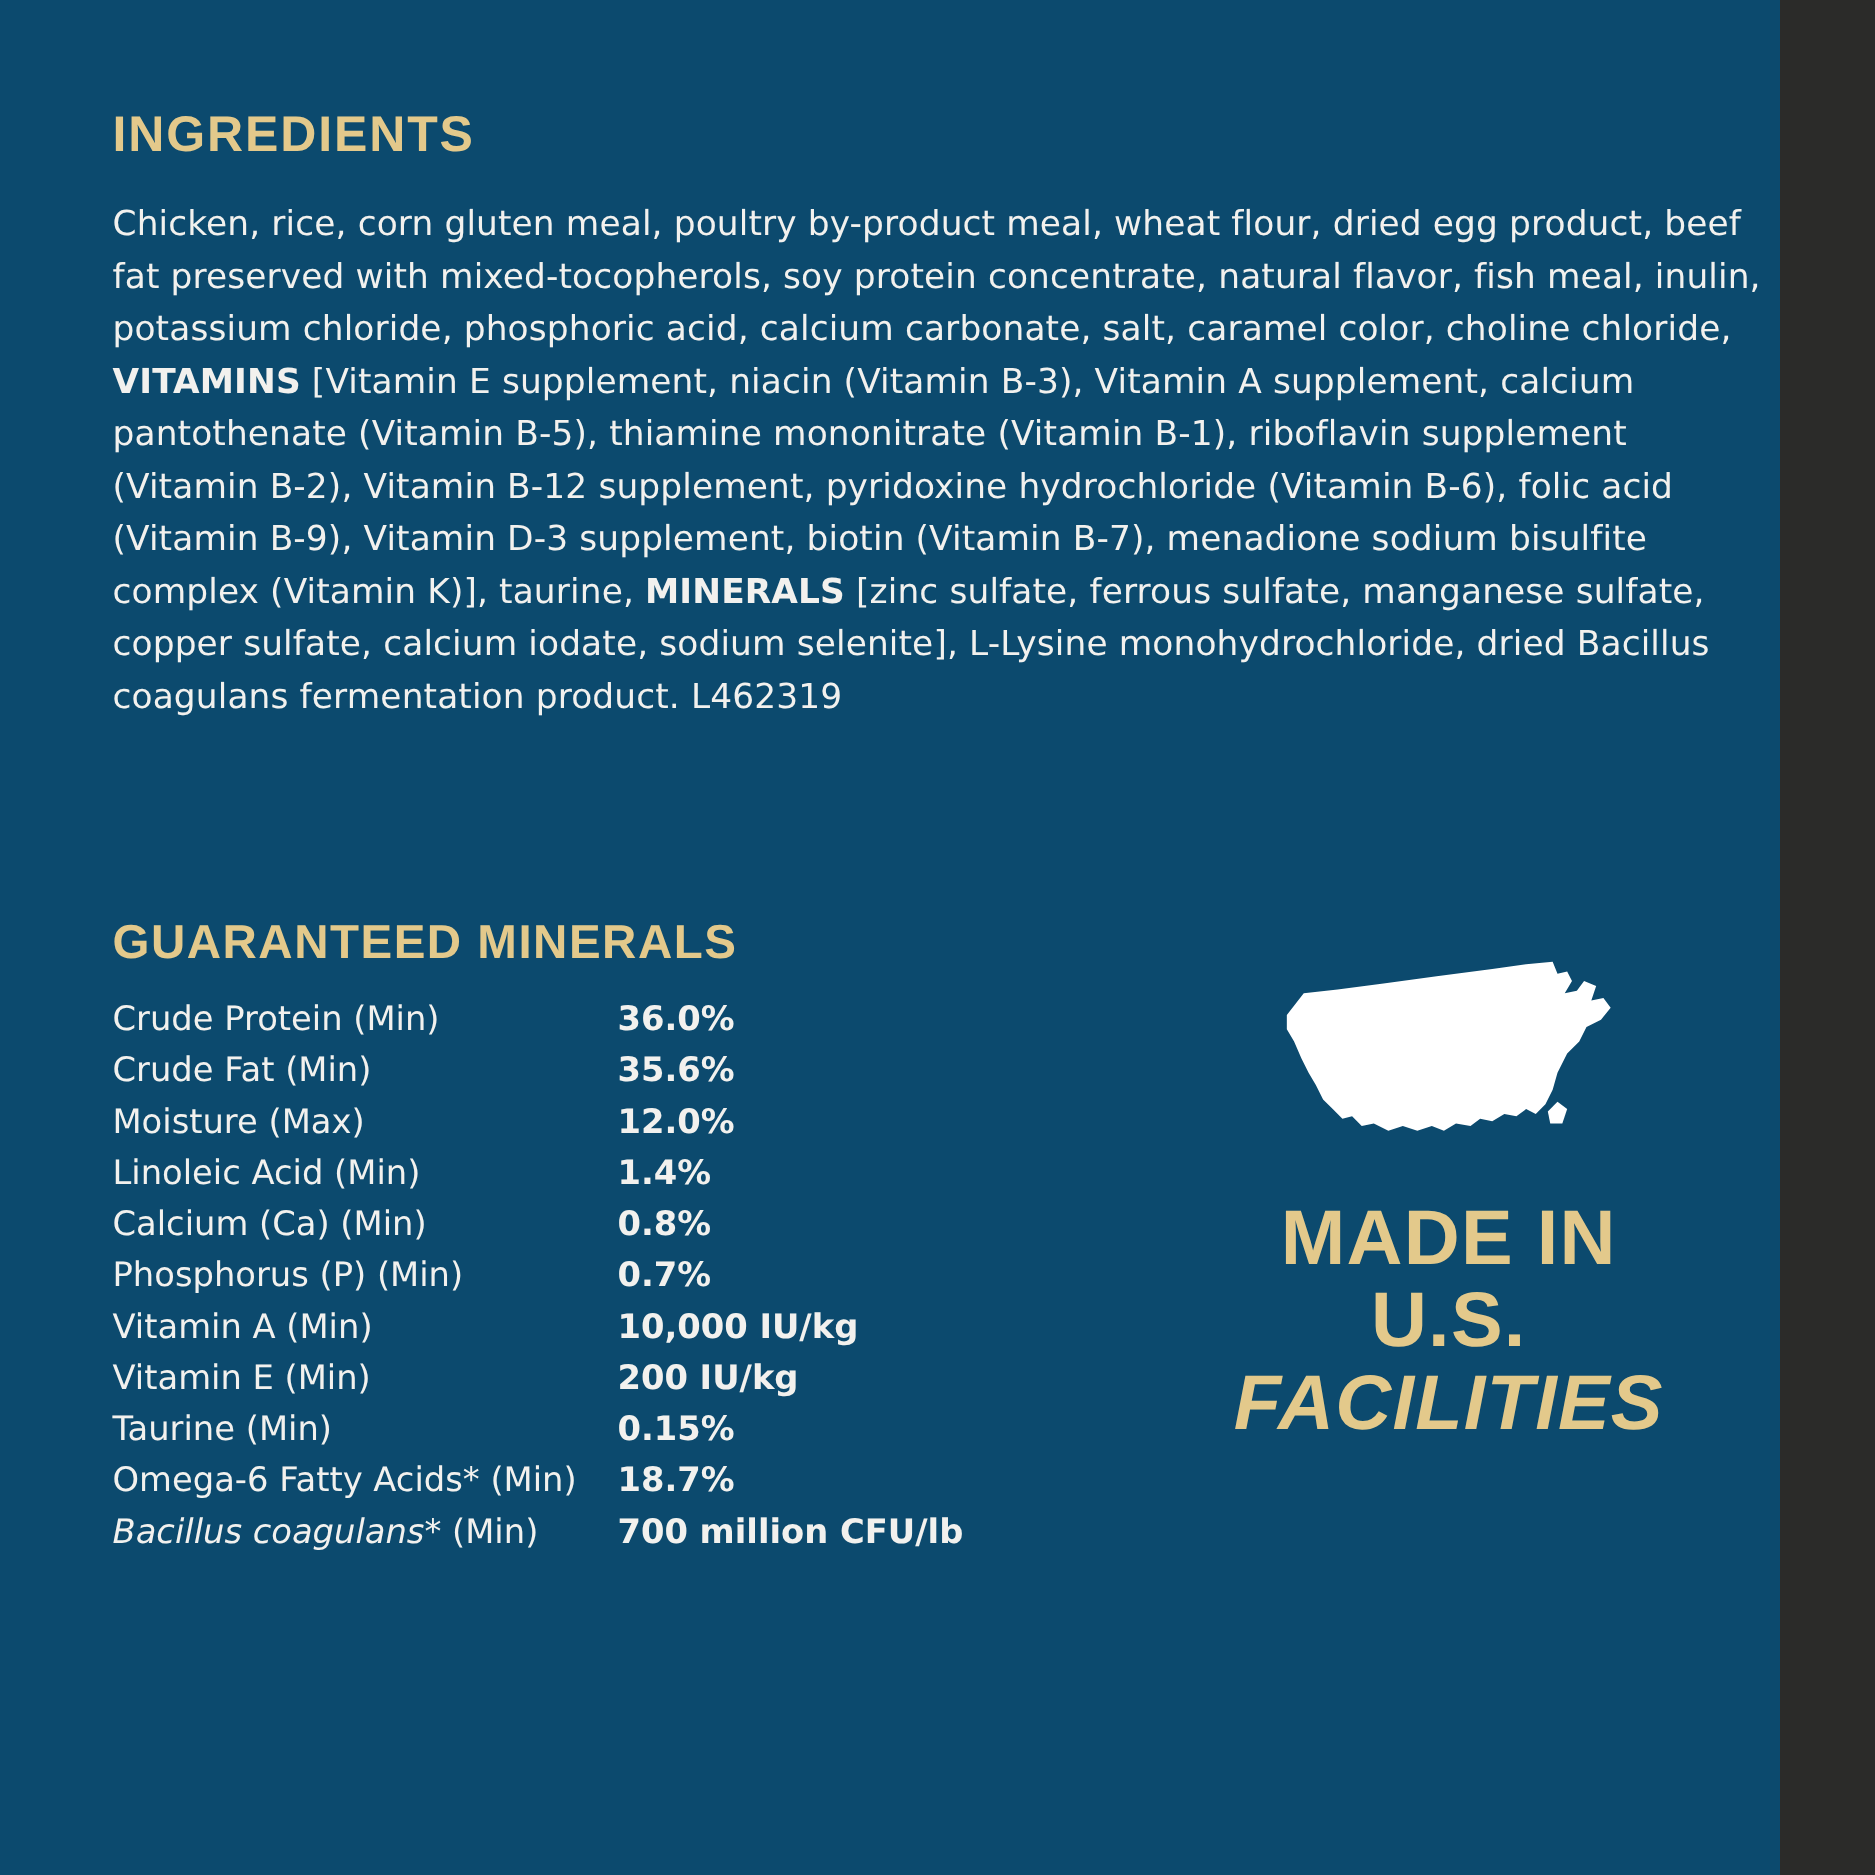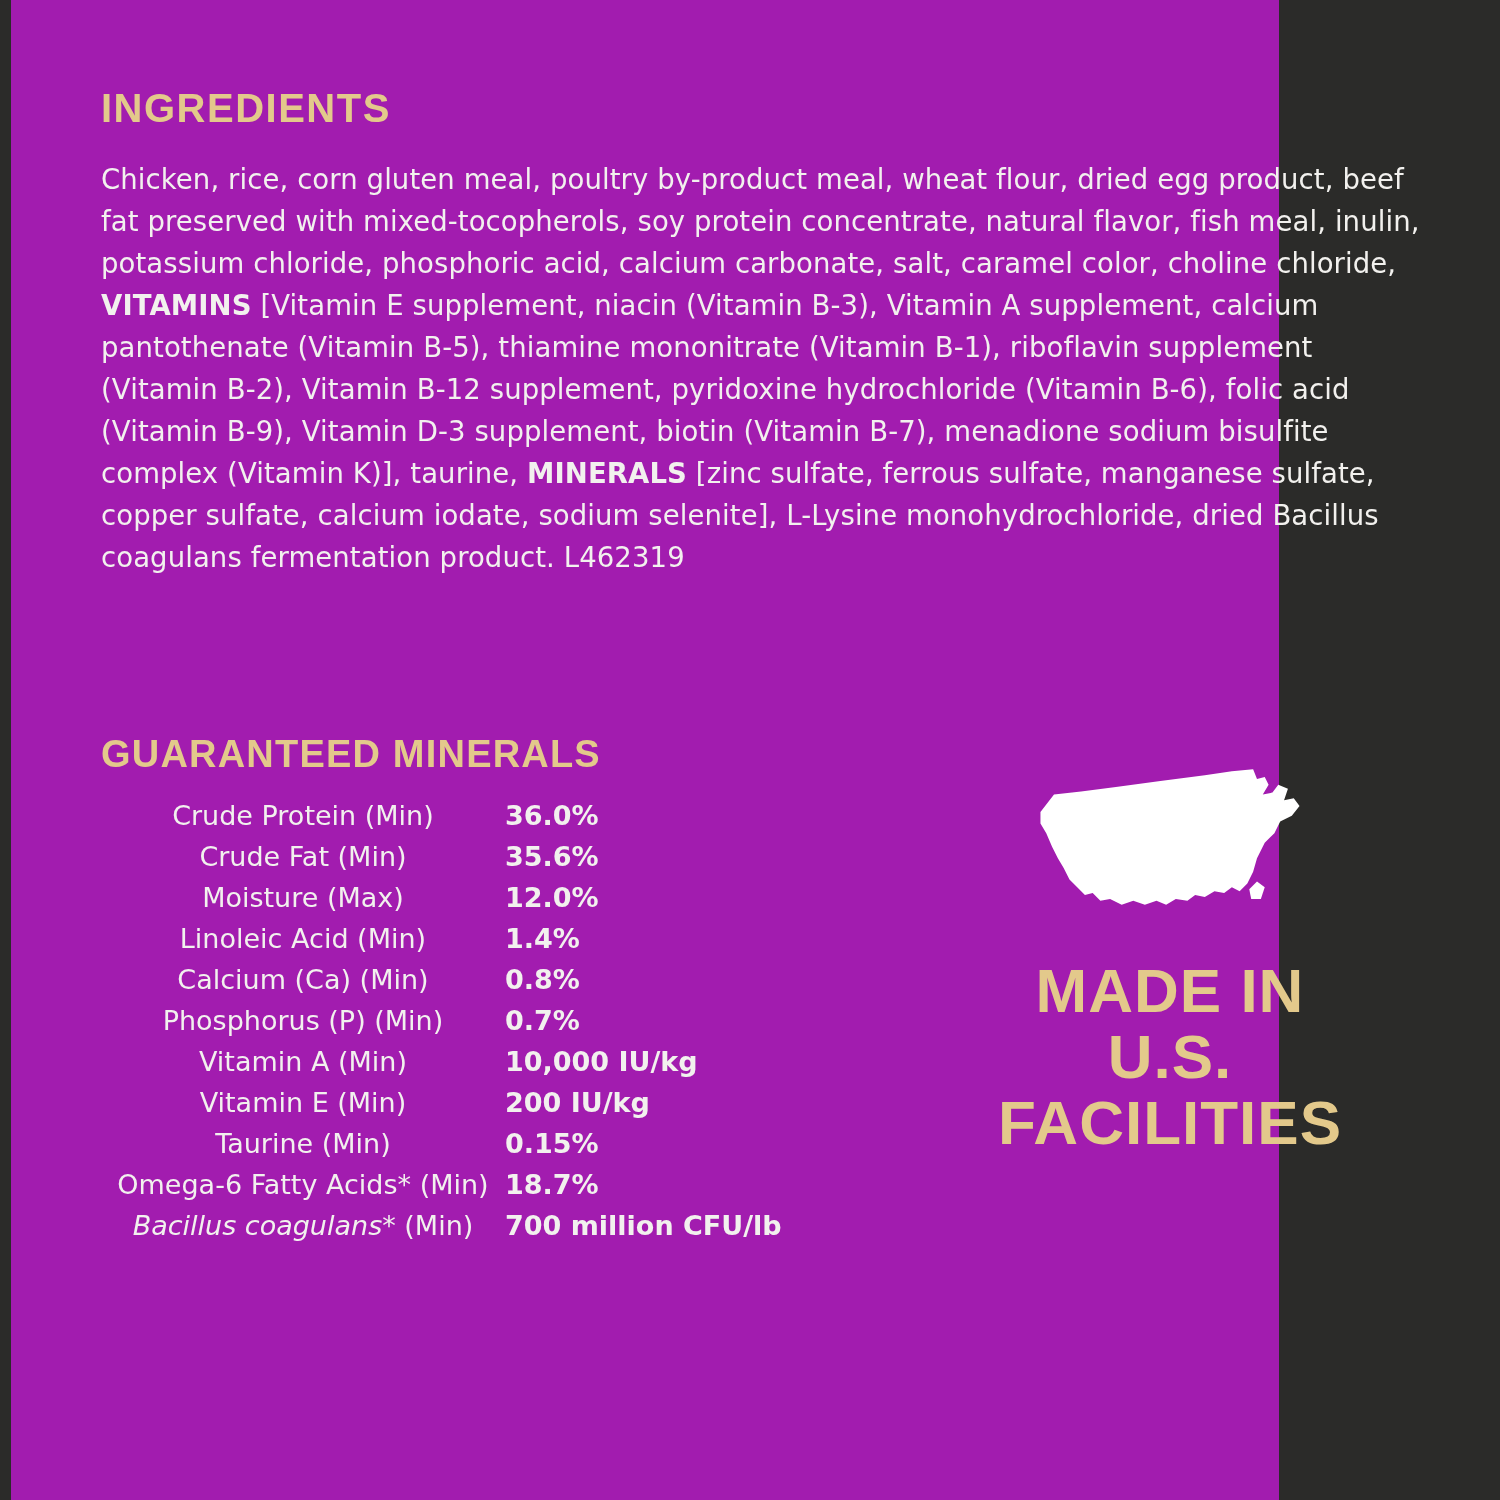--- a/index.html
+++ b/index.html
@@ -8,25 +8,24 @@
   }
   body {
     width: 1500px;
     height: 1500px;
     background: #2b2b29;
     font-family: "DejaVu Sans", sans-serif;
     overflow: hidden;
   }
   .page {
     position: relative;
-    width: 1268px;
+    width: 1424px;
     height: 1500px;
-    background: #a21caf;
+    background: #0c4a6e;
     box-sizing: border-box;
-    margin-left: 11px;
   }
 
   
   .ingredients-section {
     position: absolute;
     left: 90px;
     top: 88px;
     width: 1320px;
   }
   .section-title {
@@ -73,21 +72,21 @@
   }
   .ga-table td {
     color: #f2f1ee;
     font-family: "DejaVu Sans", sans-serif;
     font-size: 27px;
     line-height: 41px;
     padding: 0;
     white-space: nowrap;
   }
   .ga-table td.label {
-    text-align: center;
+    text-align: left;
   }
   .ga-table td.value {
     text-align: left;
     font-weight: bold;
   }
   .ga-table tr.italic td.label {
     font-style: italic;
   }
   .ga-table tr.italic td.label .nonitalic {
     font-style: normal;
@@ -122,21 +121,21 @@
     margin-top: 18px;
     color: #e3c98b;
     font-family: "Liberation Sans", sans-serif;
     font-weight: bold;
     font-size: 62px;
     line-height: 66px;
     letter-spacing: 1px;
   }
   .badge .line1 { display: block; }
   .badge .line2 { display: block; }
-  .badge .line3 { display: block; font-size: 62px; }
+  .badge .line3 { display: block; font-size: 62px; font-style: italic; }
 </style>
 </head>
 <body>
 
 <div class="page">
 
   <div class="ingredients-section">
     <h1 class="section-title">INGREDIENTS</h1>
     <p class="ingredients-body" id="ingredients-body"><span>Chicken, rice, corn gluten meal, poultry by-product meal, wheat flour, dried egg product, beef fat preserved with mixed-tocopherols, soy protein concentrate, natural flavor, fish meal, inulin, potassium chloride, phosphoric acid, calcium carbonate, salt, caramel color, choline chloride, </span><b>VITAMINS</b><span> [Vitamin E supplement, niacin (Vitamin B-3), Vitamin A supplement, calcium pantothenate (Vitamin B-5), thiamine mononitrate (Vitamin B-1), riboflavin supplement (Vitamin B-2), Vitamin B-12 supplement, pyridoxine hydrochloride (Vitamin B-6), folic acid (Vitamin B-9), Vitamin D-3 supplement, biotin (Vitamin B-7), menadione sodium bisulfite complex (Vitamin K)], taurine, </span><b>MINERALS</b><span> [zinc sulfate, ferrous sulfate, manganese sulfate, copper sulfate, calcium iodate, sodium selenite], L-Lysine monohydrochloride, dried Bacillus coagulans fermentation product. L462319</span></p>
   </div>

